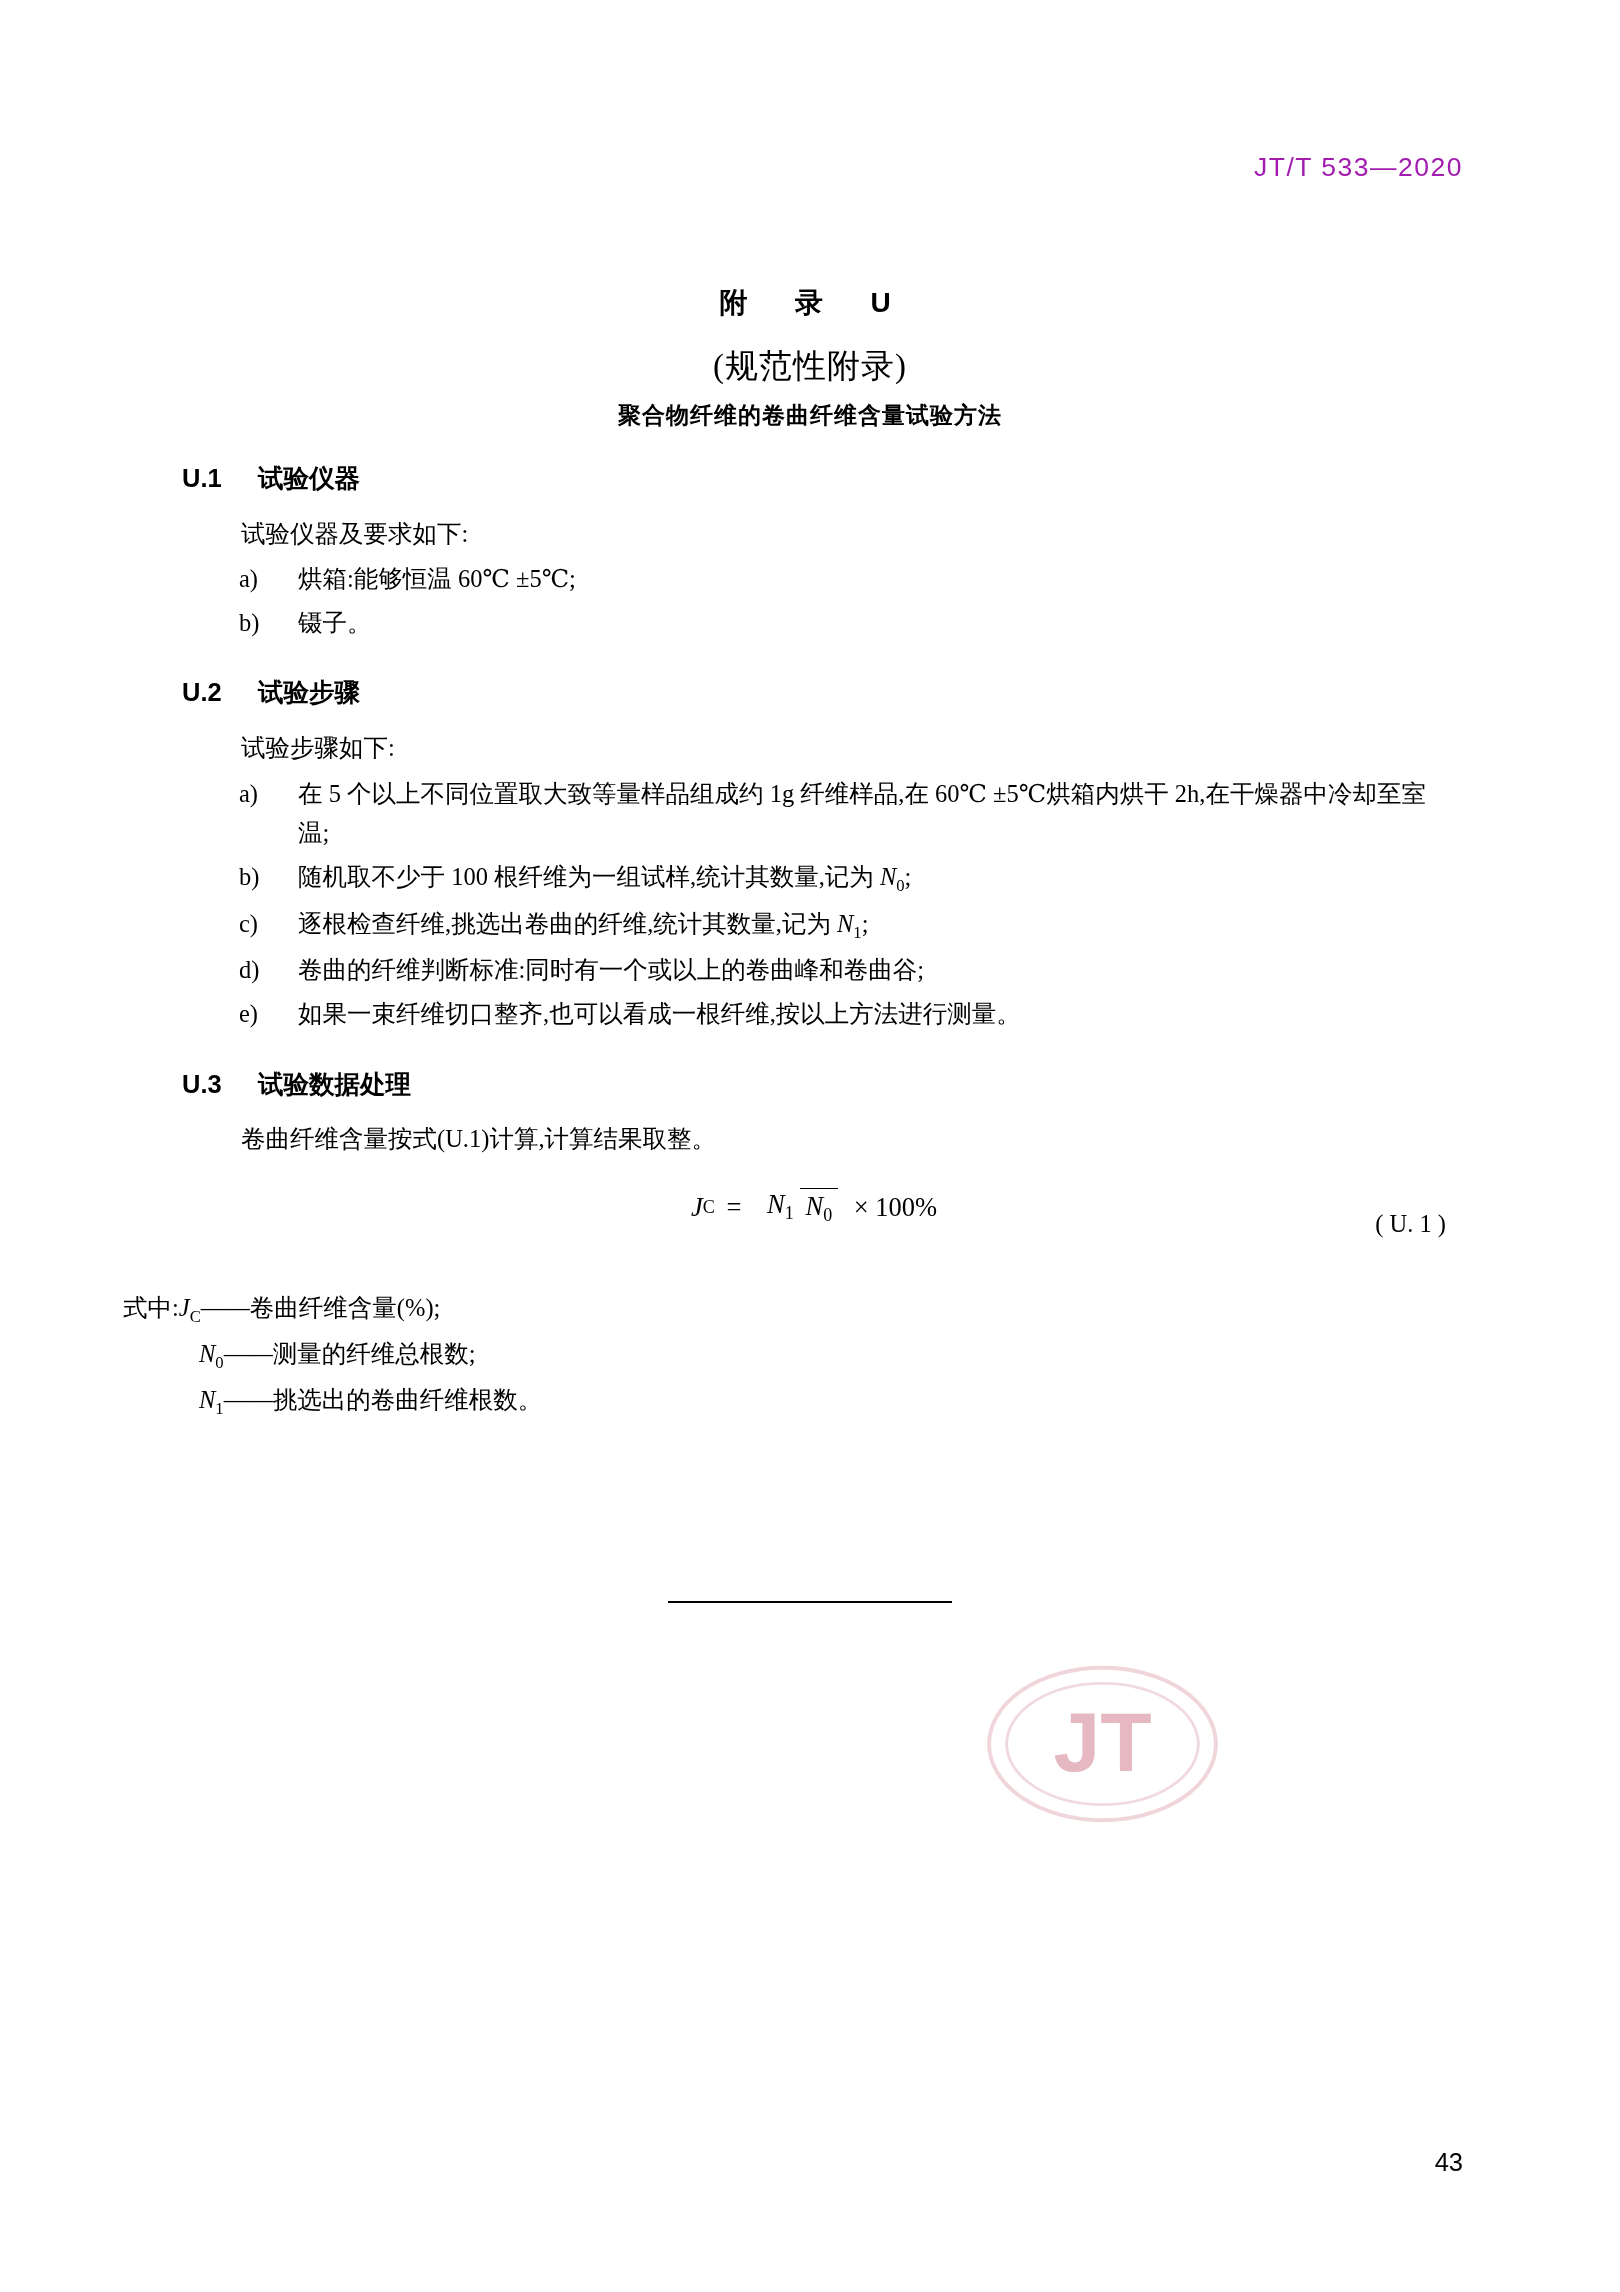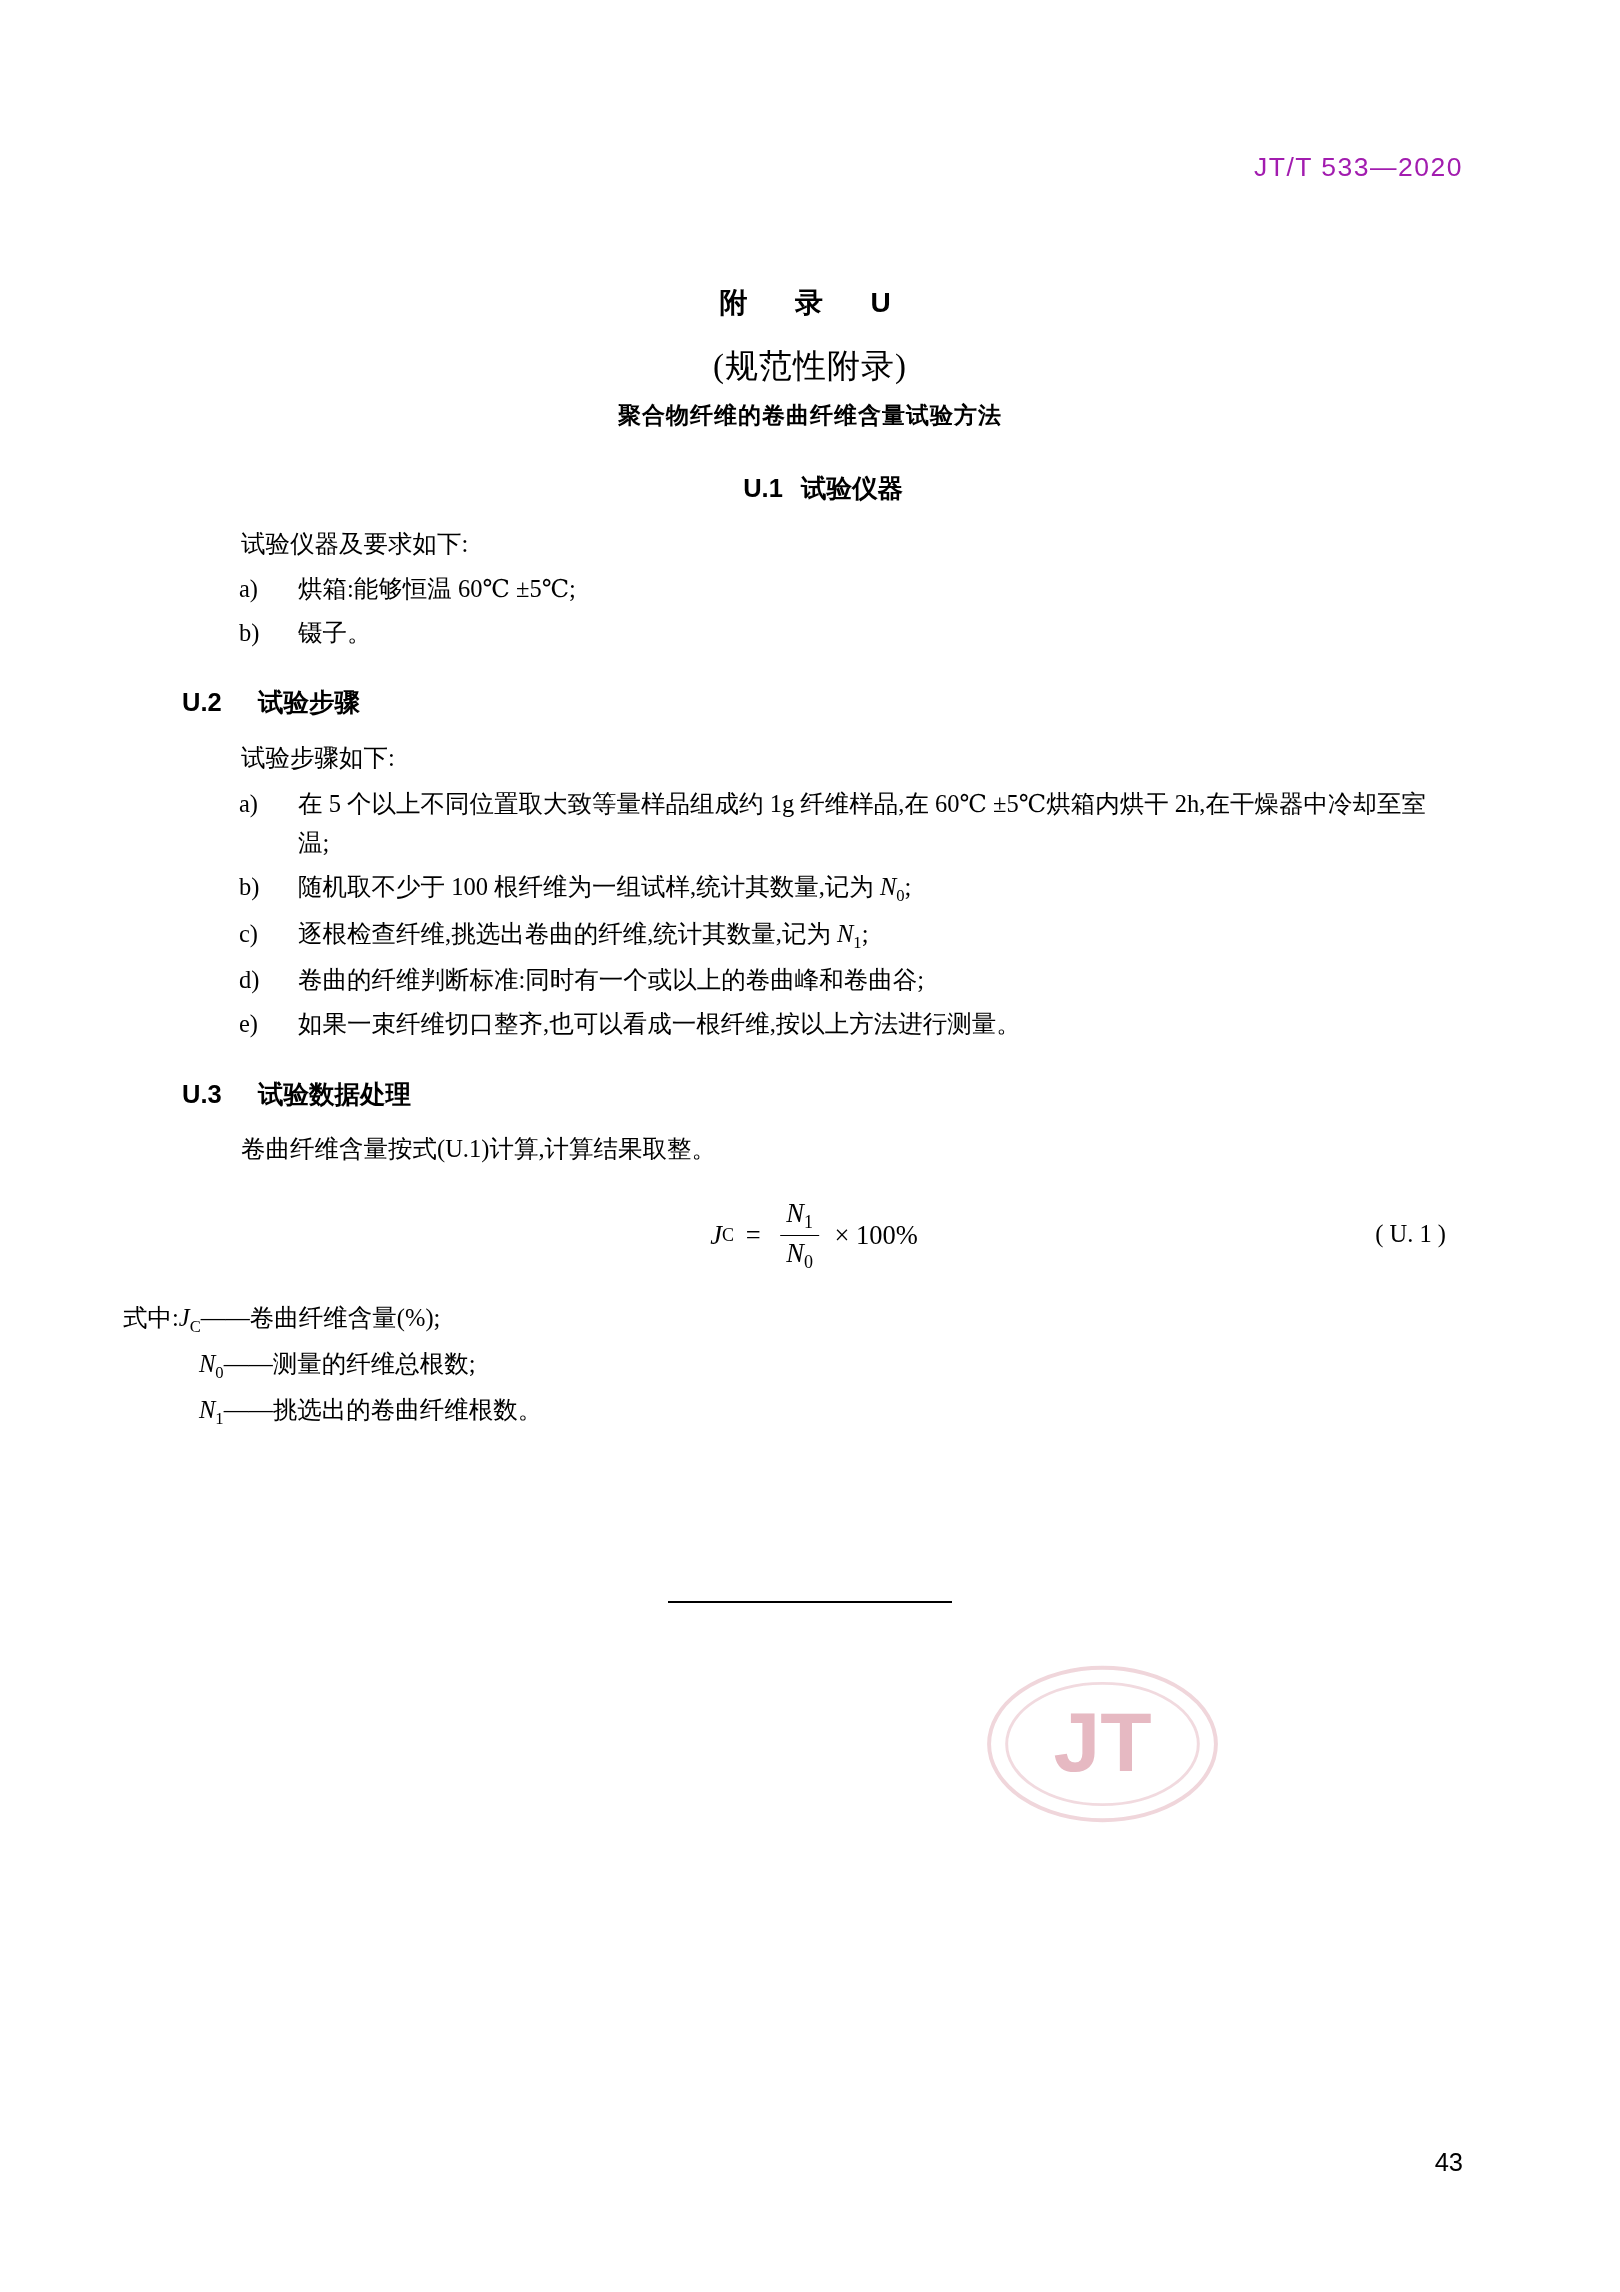--- a/index.html
+++ b/index.html
@@ -116,21 +116,21 @@
     left: 50%;
     transform: translateX(-50%);
     top: 3.9px;
     font-size: 26.5px;
     display: flex;
     align-items: center;
     white-space: nowrap;
   }
   .frac {
     display: inline-flex;
-    flex-direction: column;
+    flex-direction: row;
     align-items: center;
     vertical-align: middle;
     margin: 0 7.8px;
     line-height: 1.15;
   }
   .frac .num-part { padding: 0 5.9px 2px 5.9px; }
   .frac .den-part { padding: 2px 5.9px 0 5.9px; border-top: 1.6px solid #000; }
   .formula-id {
     position: absolute;
     right: 0;
@@ -187,21 +187,21 @@
   <div class="header">JT/T 533—2020</div>
 
   <div class="title-block">
     <div class="appendix-title">附　录　U</div>
     <div class="appendix-kind">(规范性附录)</div>
     <div class="appendix-subtitle">聚合物纤维的卷曲纤维含量试验方法</div>
   </div>
 
   <div class="content">
 
-    <div class="sec-head" style="margin-top:10px;text-align:center;">
+    <div class="sec-head" style="margin-top:0;">
       <span class="num">U.1</span><span>试验仪器</span>
     </div>
     <p class="para">试验仪器及要求如下:</p>
     <ul class="list">
       <li>
         <span class="marker">a)</span>
         <span>烘箱:能够恒温 60℃ ±5℃;</span>
       </li>
       <li>
         <span class="marker">b)</span>

